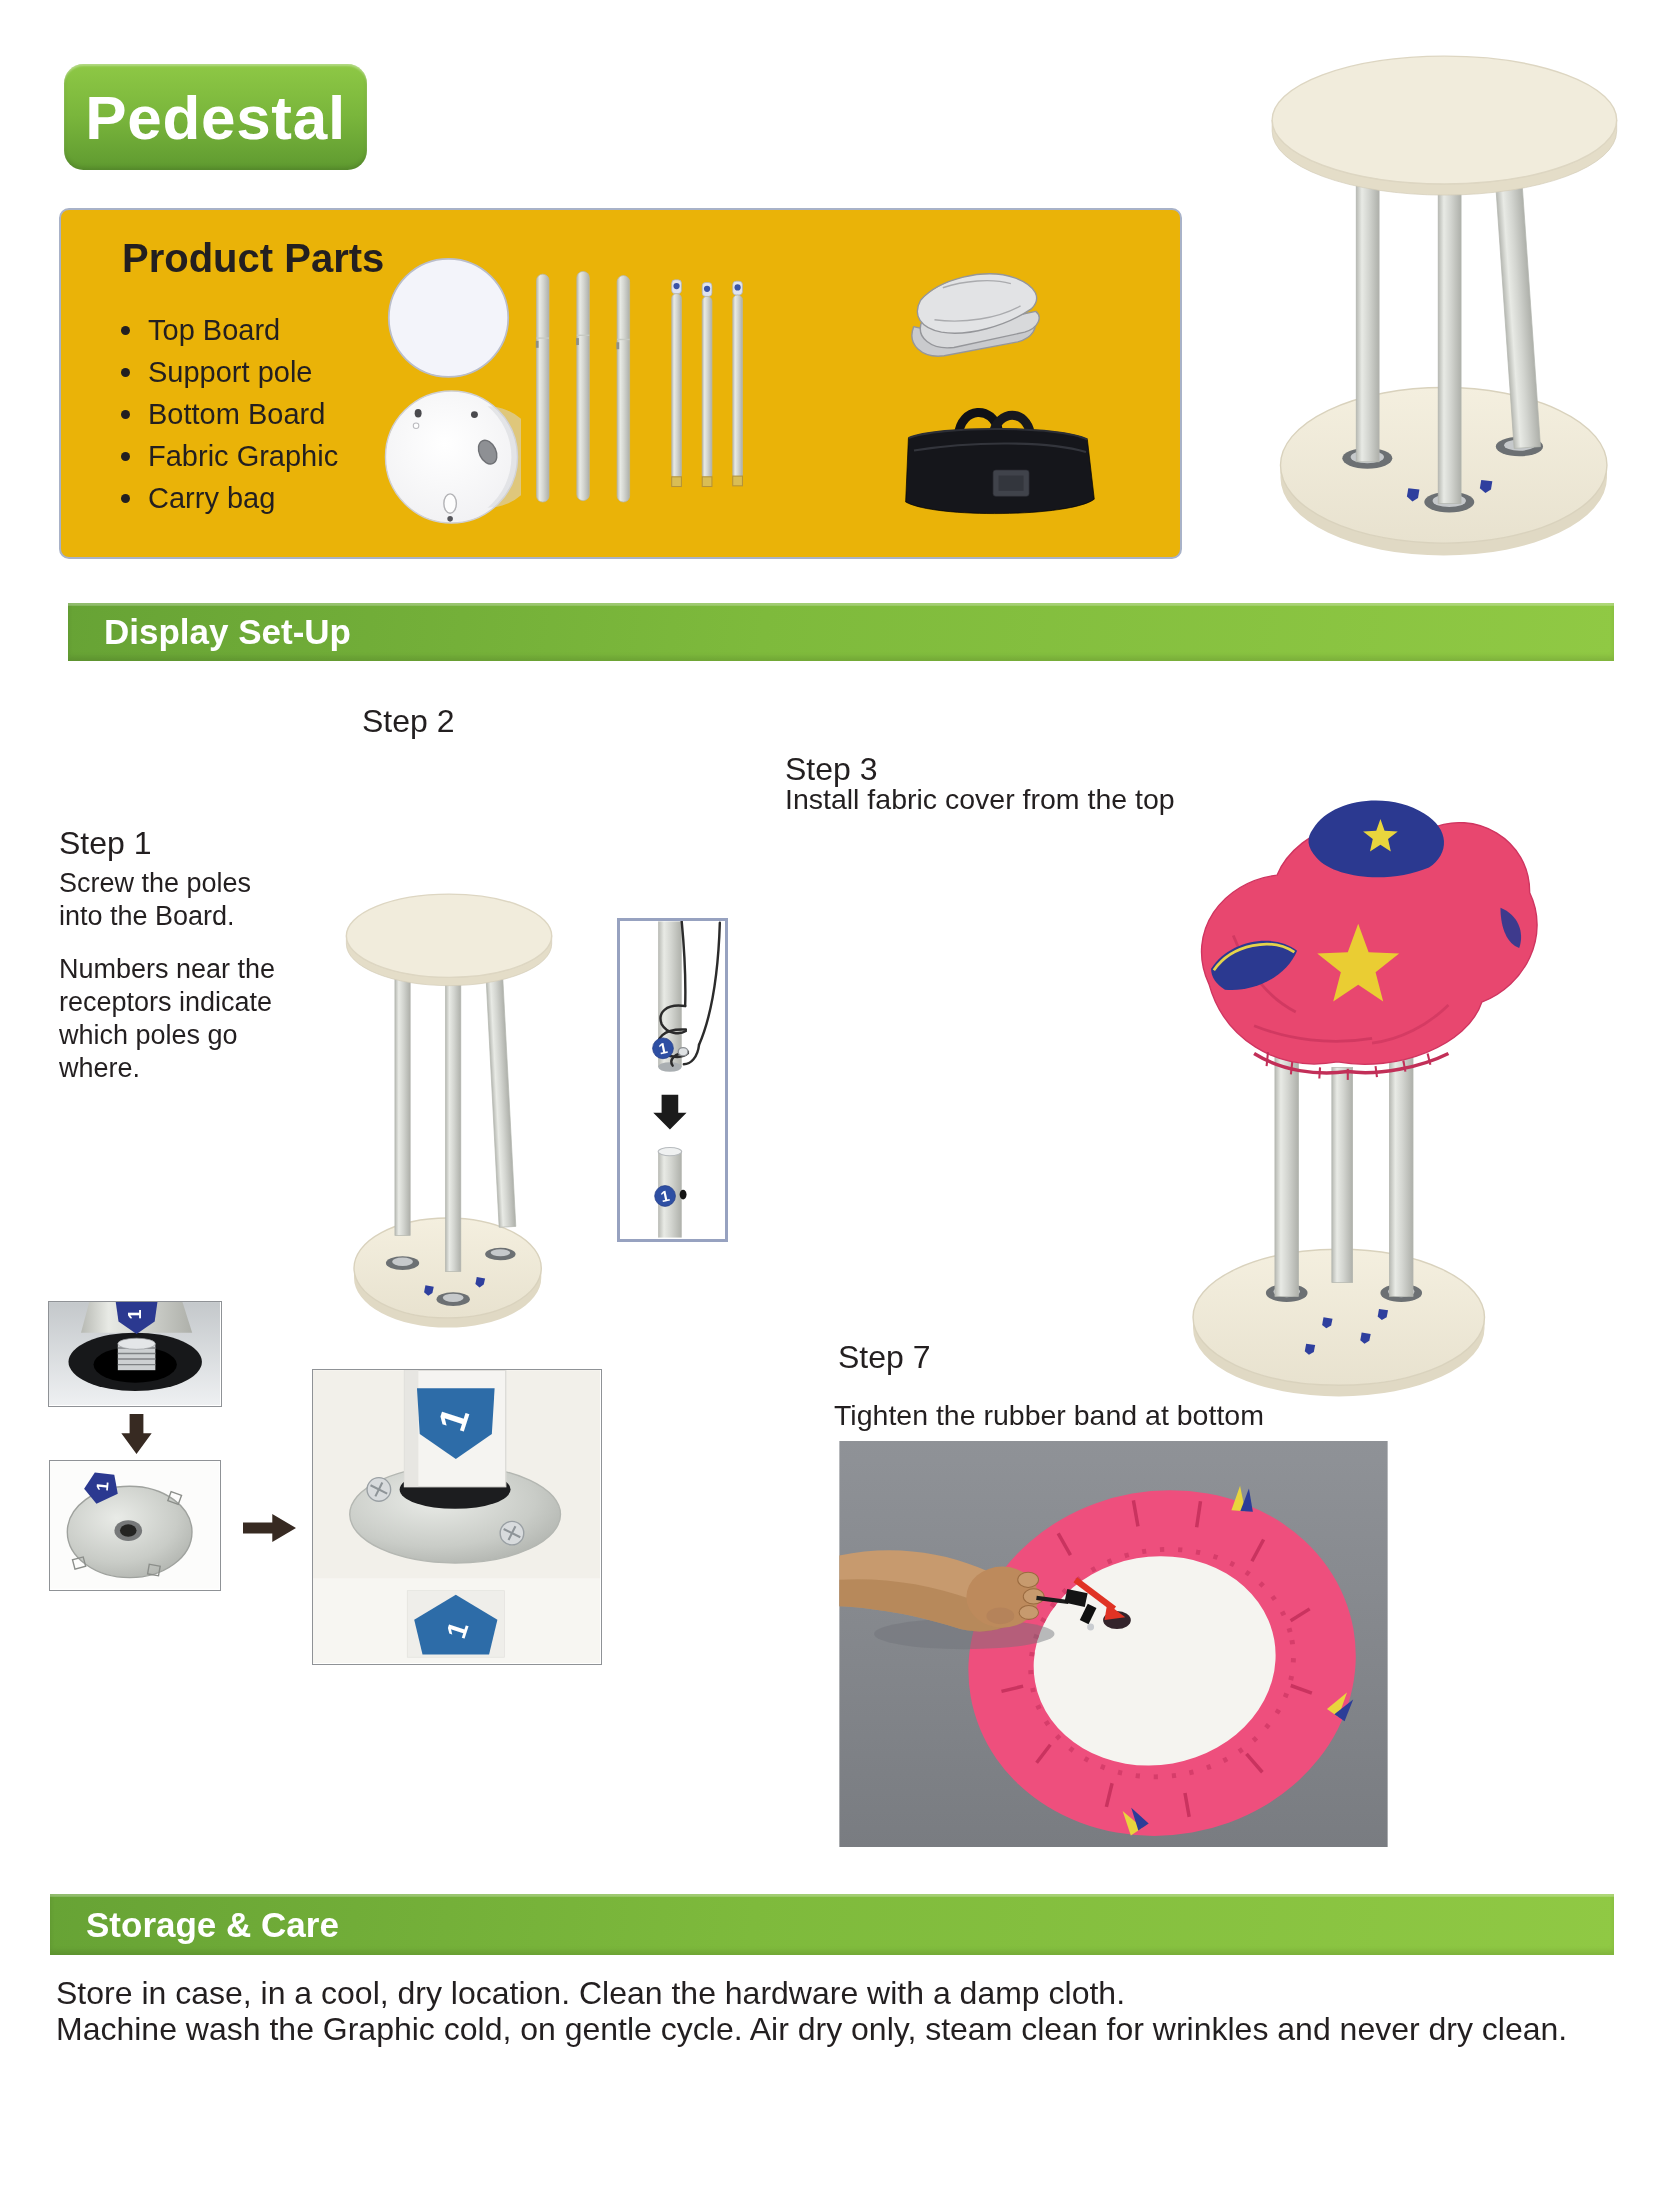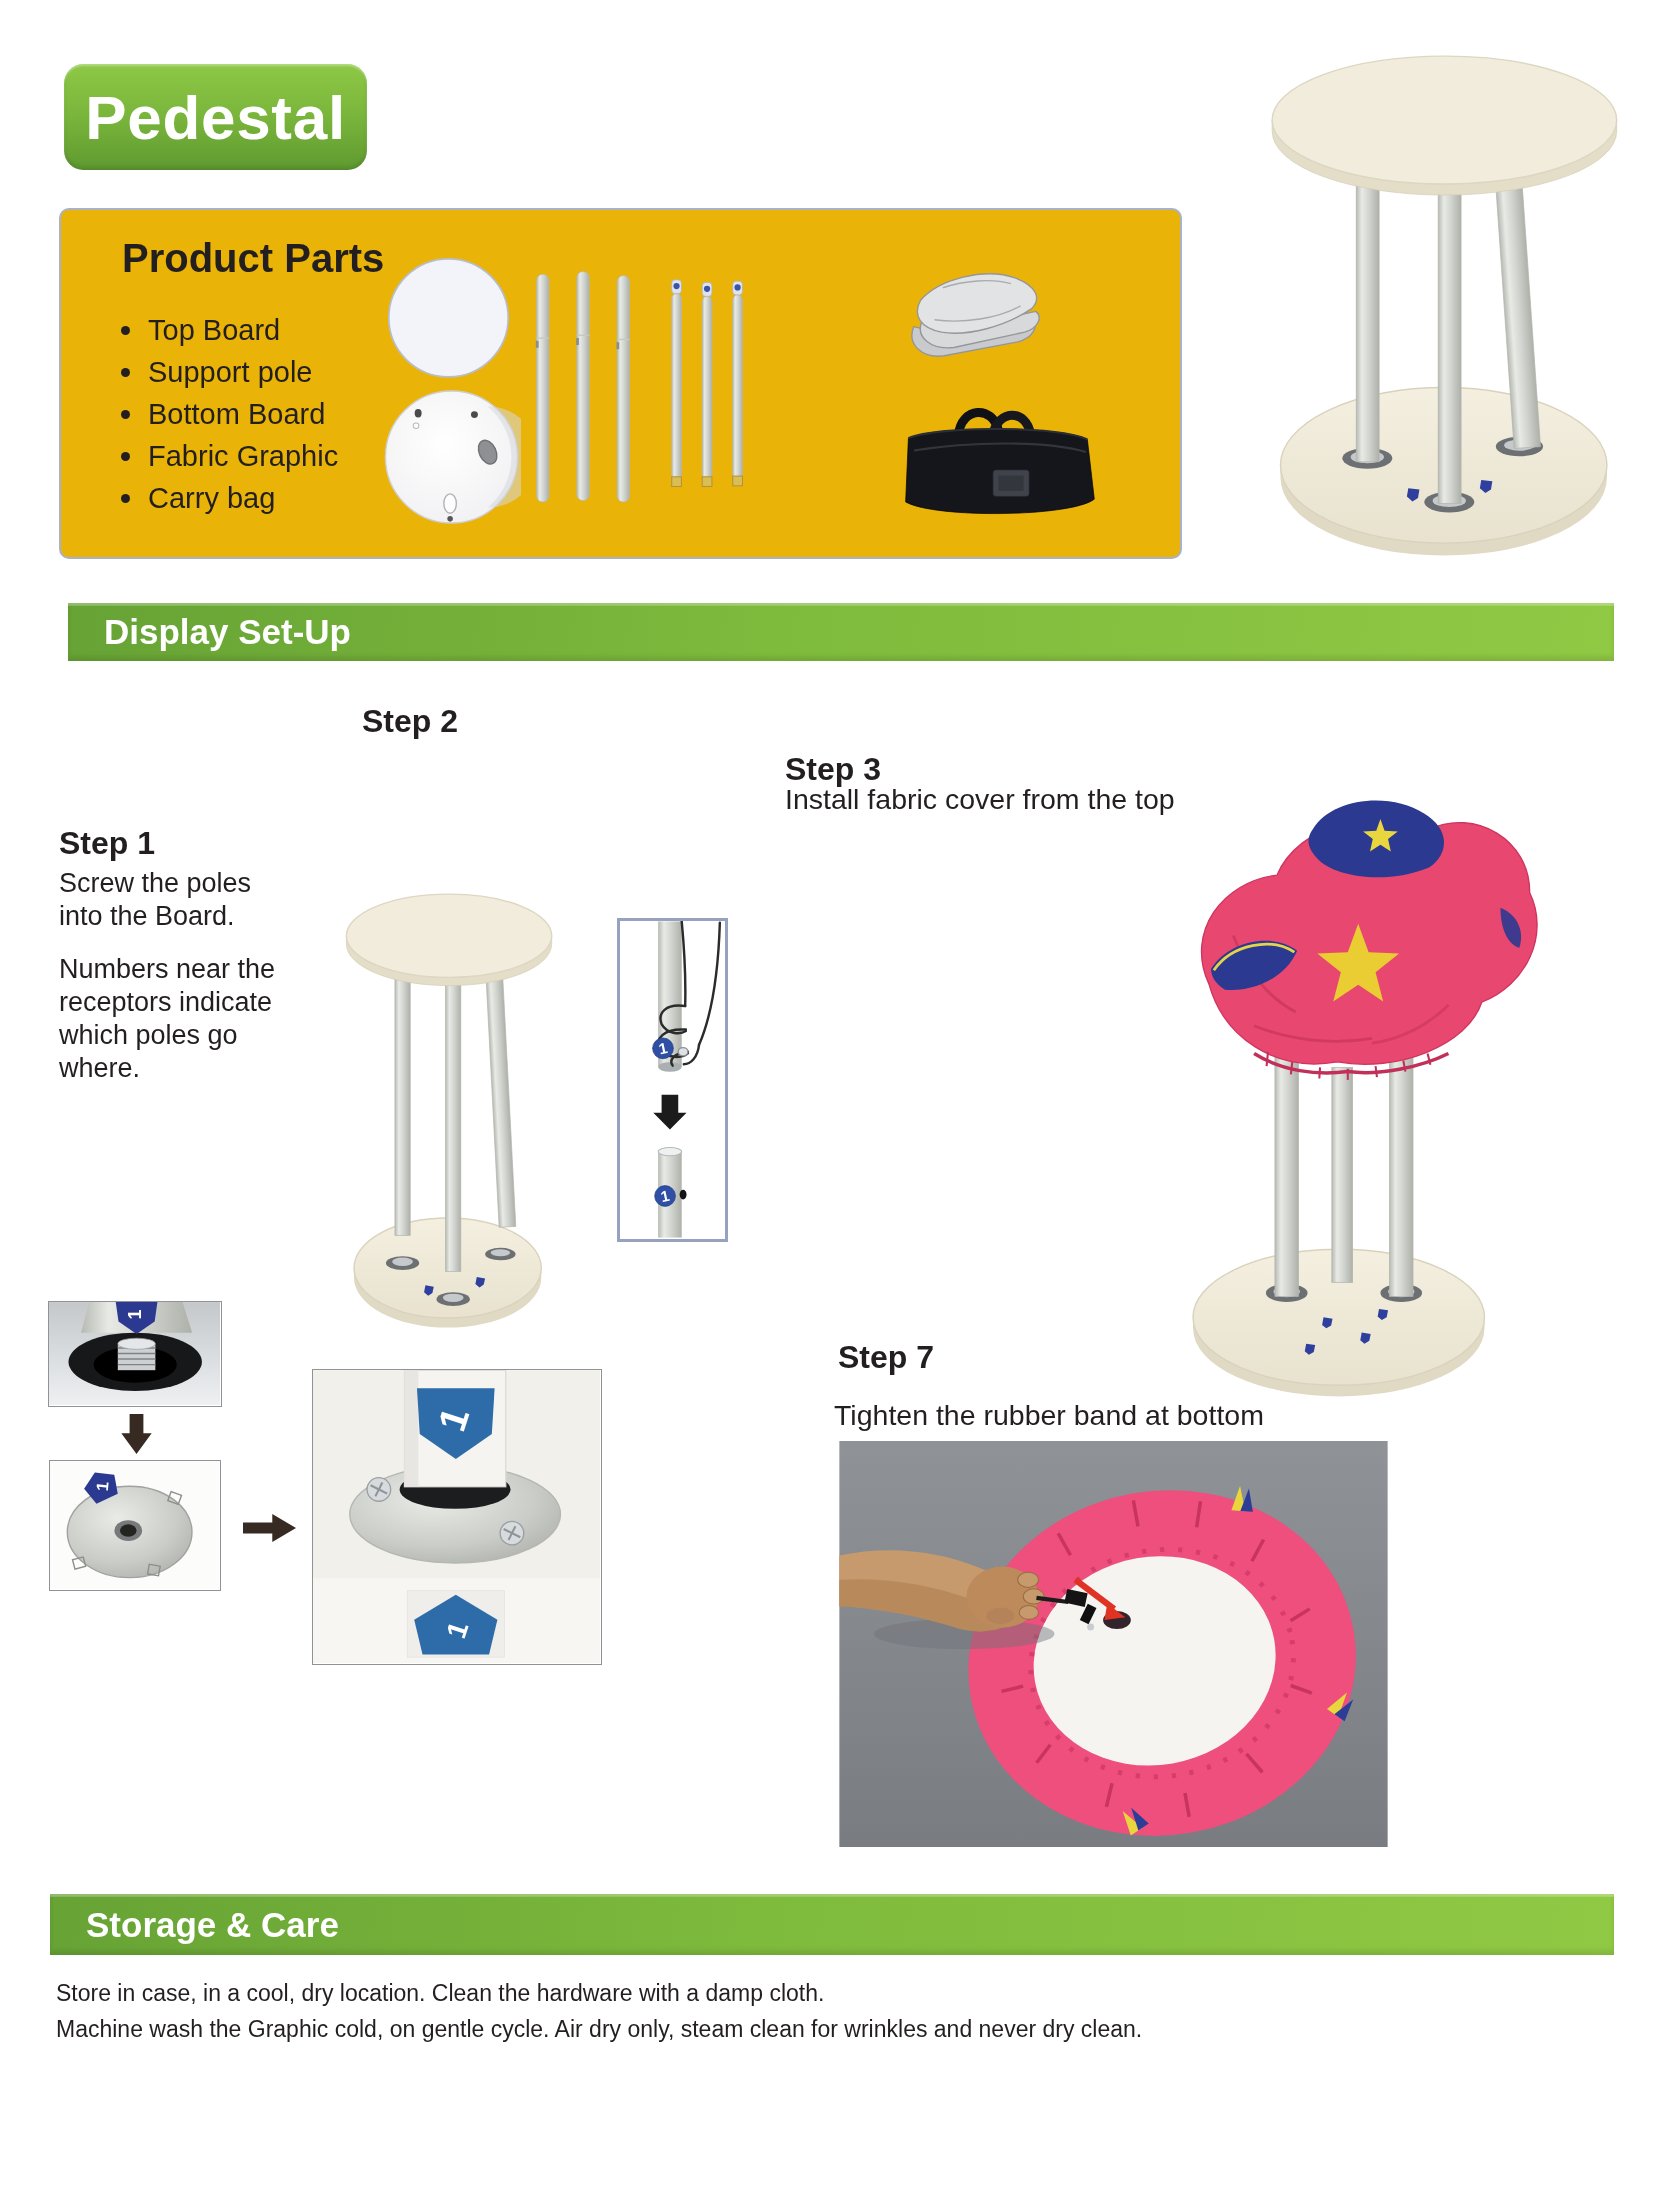--- a/index.html
+++ b/index.html
@@ -24,24 +24,24 @@
     border-radius:50%;background:#231f20;}
 
   
   .bar{height:58px;display:flex;align-items:center;
     background:linear-gradient(98deg,#67a335 0%,#7eba3c 45%,#90c944 100%);
     box-shadow:inset 0 2.8px 0 rgba(255,255,255,.28), inset 0 -4.2px 5.6px rgba(0,0,0,.10);}
   .bar span{color:#fff;font-weight:bold;font-size:35px;padding-left:36px;}
   .bar-setup{left:62px;top:603px;width:1546px;}
   .bar-storage{left:44px;top:1894px;width:1564px;height:61px;}
 
-  .step-label{font-size:32px;font-weight:bold;white-space:pre-line;}
+  .step-label{font-size:32px;font-weight:normal;white-space:pre-line;}
   .step-text{font-size:28.5px;line-height:42px;white-space:pre-line;}
   .step1-text{font-size:27px;line-height:33px;white-space:pre-line;}
-  .care-text{font-size:23px;line-height:36px;white-space:pre-line;}
+  .care-text{font-size:32px;line-height:36px;white-space:pre-line;}
 
   .framed{border:1.4px solid #8f9296;box-sizing:border-box;background:#fff;}
   .inset-frame{border:3.5px solid #97a2c0;box-sizing:border-box;background:#fff;}
   svg{display:block;}
 </style>
 </head>
 <body>
 
 <div class="page">
 

